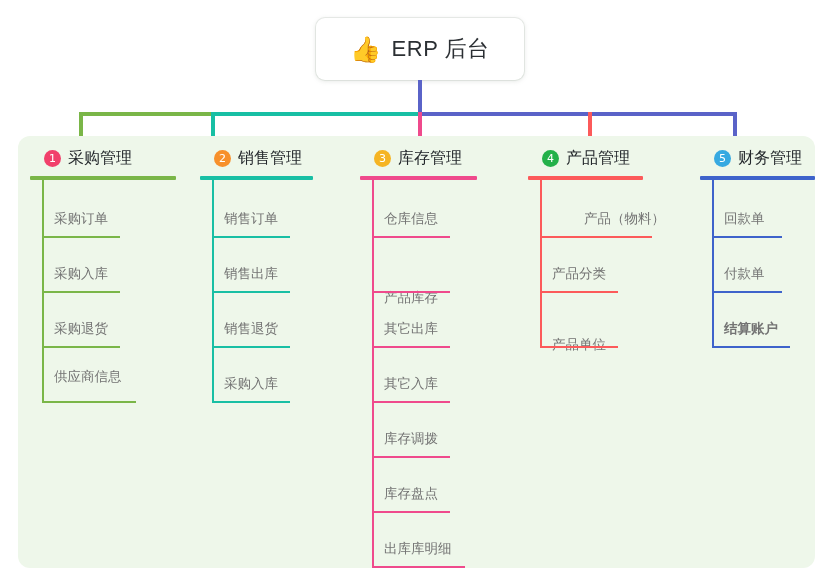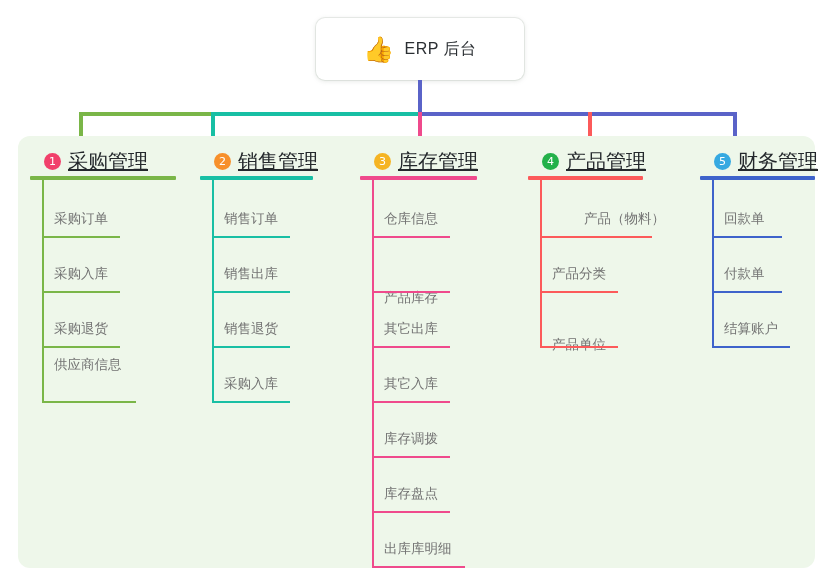--- a/index.html
+++ b/index.html
@@ -14,42 +14,42 @@
   
   .title-card{
     position:absolute;left:316px;top:18px;width:208px;height:62px;
     background:#ffffff;border-radius:9px;
     box-shadow:0 1px 5px rgba(120,130,120,.22), 0 0 0 1px rgba(200,210,200,.35);
     display:flex;align-items:center;justify-content:center;
     box-sizing:border-box;
   }
   .title-inner{display:flex;align-items:center;gap:10px;}
   .thumb-icon{font-size:25px;line-height:1;}
-  .title-text{font-size:16px;color:#2b2f33;letter-spacing:.5px;white-space:nowrap;}
+  .title-text{font-size:22px;color:#2b2f33;letter-spacing:.5px;white-space:nowrap;}
 
   
   .vstem{position:absolute;width:4px;background:#5a63c8;}
   .bus-seg{position:absolute;height:4px;}
   .drop{position:absolute;width:4px;}
 
   
   .panel{
     position:absolute;left:18px;top:136px;width:797px;height:432px;
     background:#eef7ea;border-radius:12px;
   }
 
   
   .col{position:absolute;top:0;}
   .col-head{position:absolute;display:flex;align-items:center;gap:7px;white-space:nowrap;}
   .badge{
     width:17px;height:17px;border-radius:50%;
     color:#ffffff;font-size:11px;line-height:17px;text-align:center;
     flex:0 0 auto;font-family:"DejaVu Sans",sans-serif;
   }
-  .col-title{font-size:20px;color:#24282c;text-decoration:underline;}
+  .col-title{font-size:16px;color:#24282c;}
   .head-rule{position:absolute;height:4px;border-radius:1px;}
   .spine{position:absolute;width:2px;}
   .leaf-label{
     position:absolute;font-size:13.5px;color:#737373;white-space:nowrap;
   }
   .leaf-rule{position:absolute;height:2px;}
 </style>
 </head>
 <body>
 
@@ -84,21 +84,21 @@
           <span class="col-title">采购管理</span>
         </div>
         <div class="head-rule" style="left: 30px; top: 176px; width: 146px; background: rgb(122, 182, 72);"></div>
         <div class="spine" style="left: 42px; top: 176px; height: 227px; background: rgb(122, 182, 72);"></div>
         <div class="leaf-label" style="left: 54px; top: 210px;">采购订单</div>
         <div class="leaf-rule" style="left: 42px; top: 236px; width: 78px; background: rgb(122, 182, 72);"></div>
         <div class="leaf-label" style="left: 54px; top: 265px;">采购入库</div>
         <div class="leaf-rule" style="left: 42px; top: 291px; width: 78px; background: rgb(122, 182, 72);"></div>
         <div class="leaf-label" style="left: 54px; top: 320px;">采购退货</div>
         <div class="leaf-rule" style="left: 42px; top: 346px; width: 78px; background: rgb(122, 182, 72);"></div>
-        <div class="leaf-label" style="left: 54px; top: 356px;">供应商信息</div>
+        <div class="leaf-label" style="left: 54px; top: 368px;">供应商信息</div>
         <div class="leaf-rule" style="left: 42px; top: 401px; width: 94px; background: rgb(122, 182, 72);"></div>
       </div>
       <div class="col" style="left: 0px;">
         <div class="col-head" style="left: 214px; top: 148px;">
           <span class="badge" style="background: rgb(247, 144, 43);">2</span>
           <span class="col-title">销售管理</span>
         </div>
         <div class="head-rule" style="left: 200px; top: 176px; width: 113px; background: rgb(24, 191, 164);"></div>
         <div class="spine" style="left: 212px; top: 176px; height: 227px; background: rgb(24, 191, 164);"></div>
         <div class="leaf-label" style="left: 224px; top: 210px;">销售订单</div>
@@ -150,18 +150,18 @@
         <div class="col-head" style="left: 714px; top: 148px;">
           <span class="badge" style="background: rgb(54, 169, 225);">5</span>
           <span class="col-title">财务管理</span>
         </div>
         <div class="head-rule" style="left: 700px; top: 176px; width: 115px; background: rgb(62, 99, 203);"></div>
         <div class="spine" style="left: 712px; top: 176px; height: 172px; background: rgb(62, 99, 203);"></div>
         <div class="leaf-label" style="left: 724px; top: 210px;">回款单</div>
         <div class="leaf-rule" style="left: 712px; top: 236px; width: 70px; background: rgb(62, 99, 203);"></div>
         <div class="leaf-label" style="left: 724px; top: 265px;">付款单</div>
         <div class="leaf-rule" style="left: 712px; top: 291px; width: 70px; background: rgb(62, 99, 203);"></div>
-        <div class="leaf-label" style="left: 724px; top: 320px;">结算账户</div>
+        <div class="leaf-label" style="left: 724px; top: 320px; font-weight: bold;">结算账户</div>
         <div class="leaf-rule" style="left: 712px; top: 346px; width: 78px; background: rgb(62, 99, 203);"></div>
       </div>
     </div>
 
 </div>
 
 </body></html>

